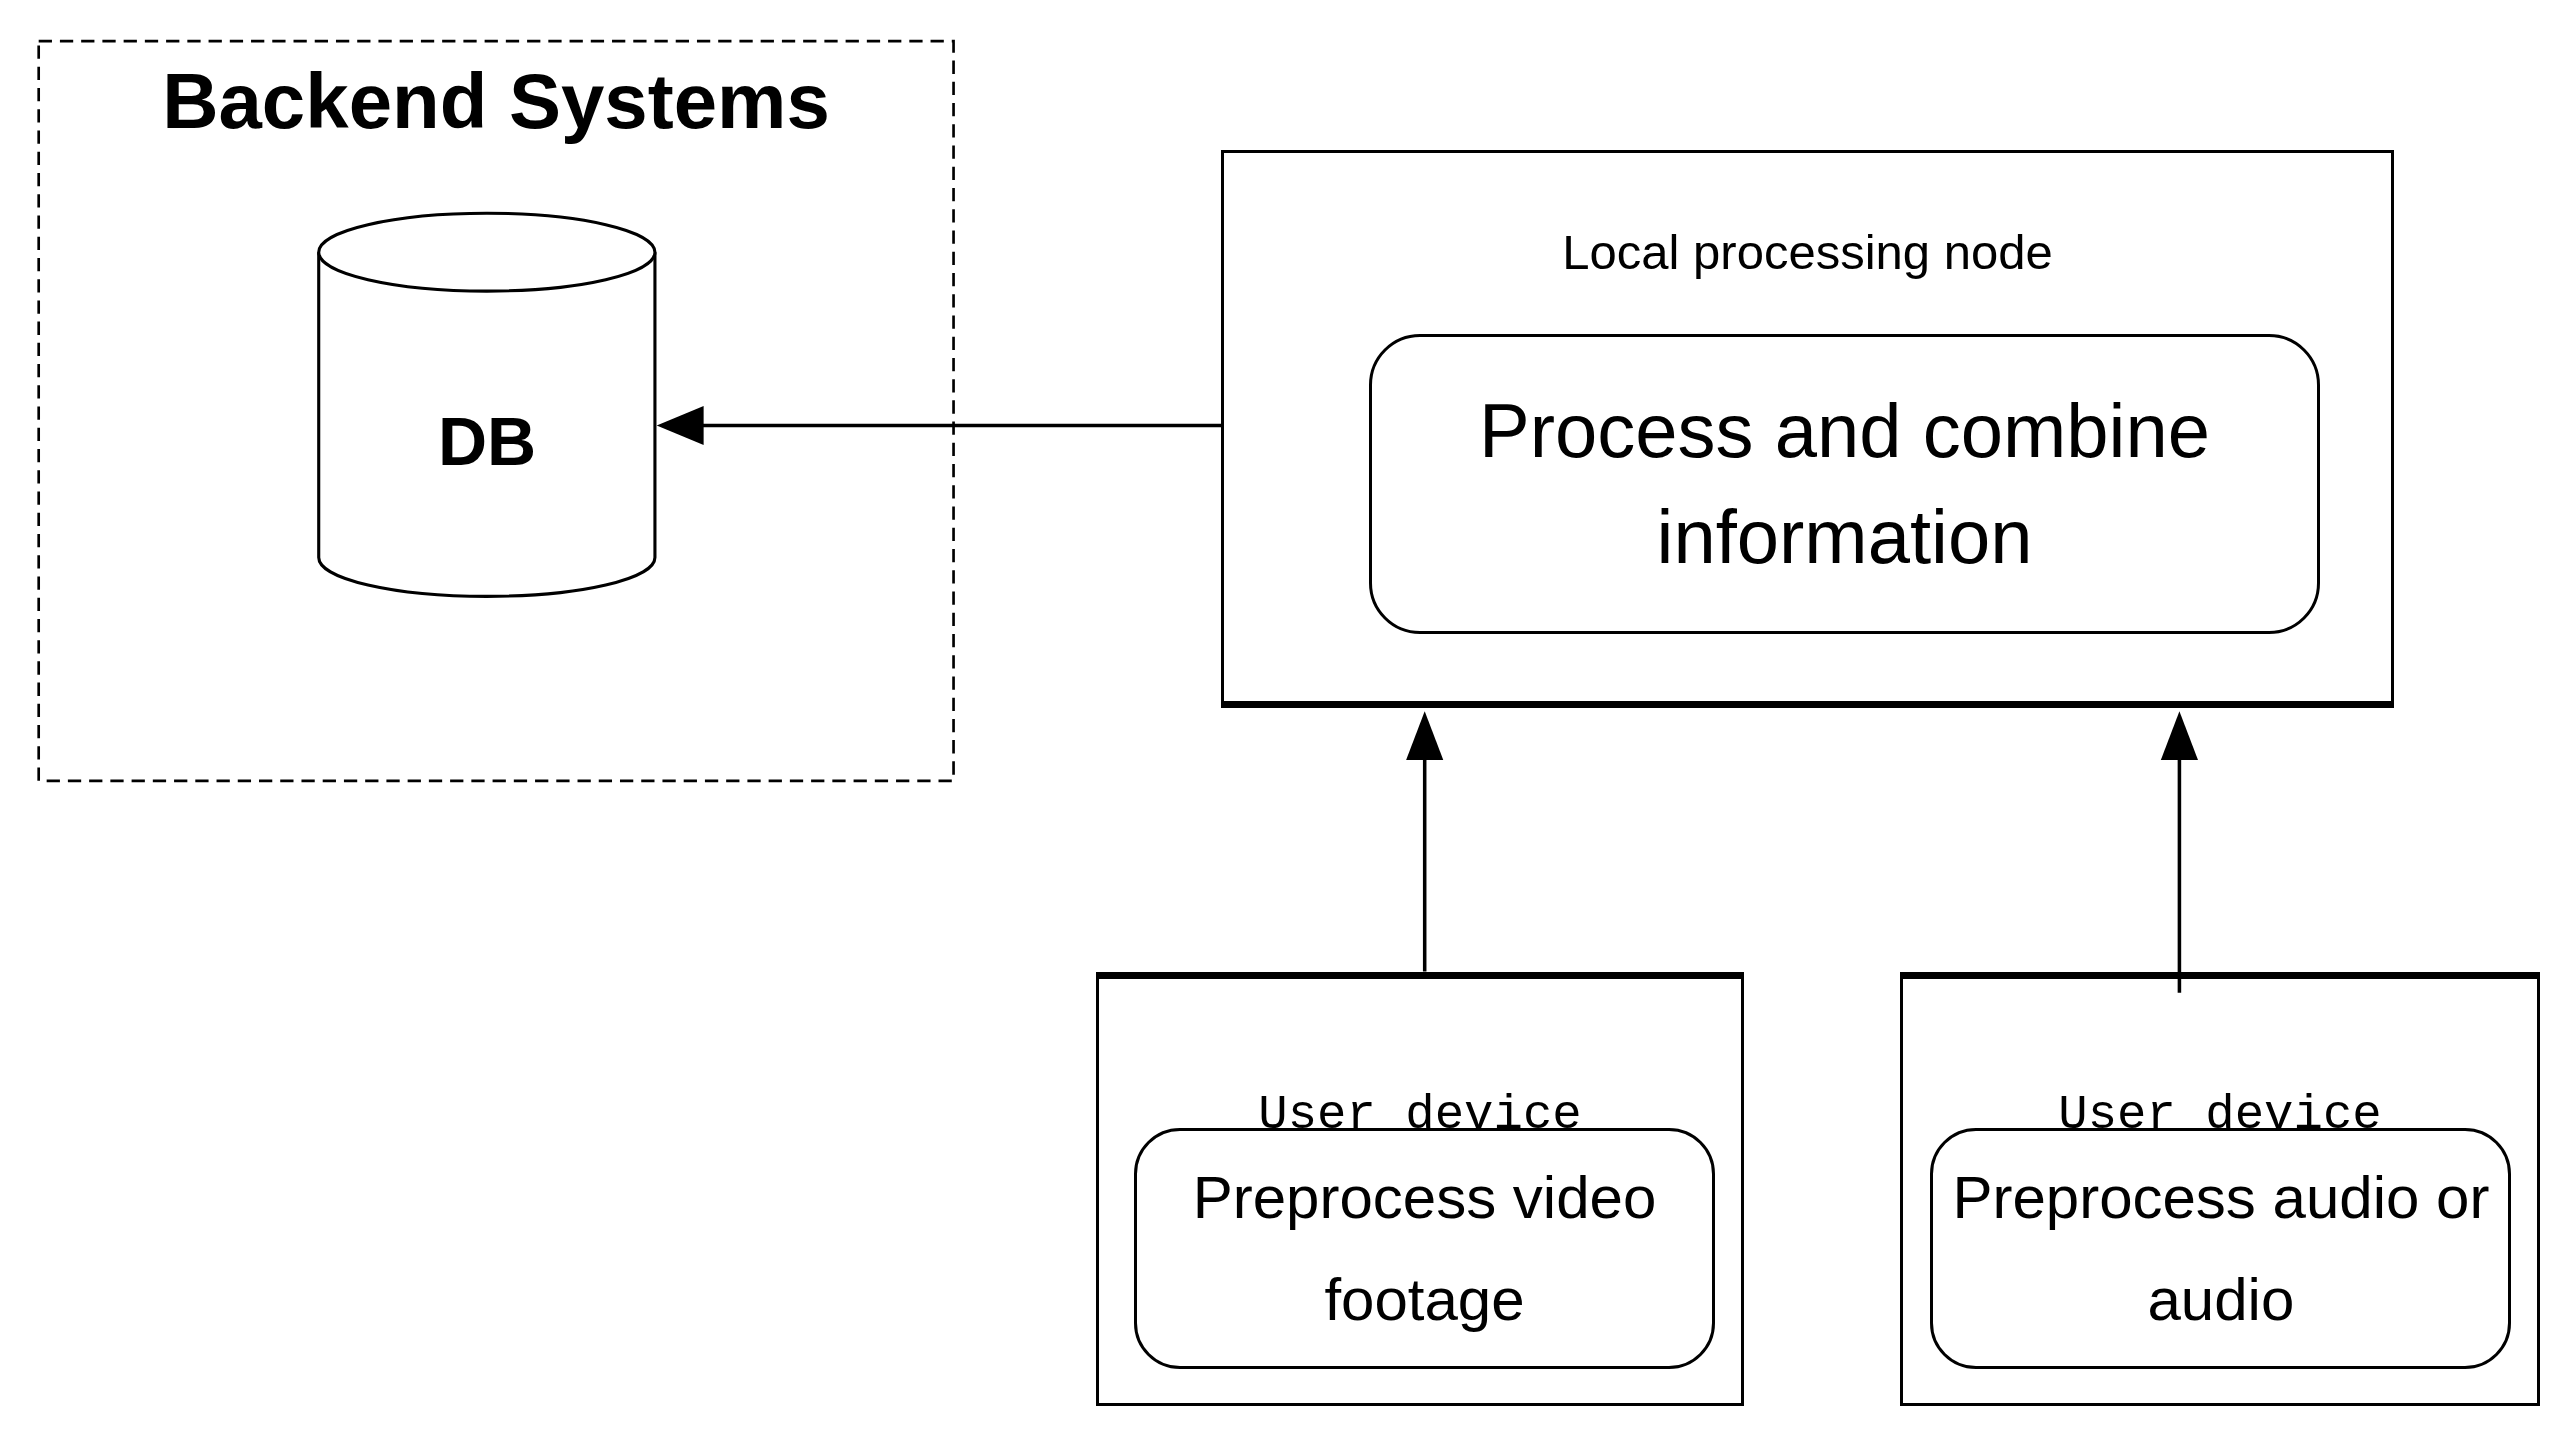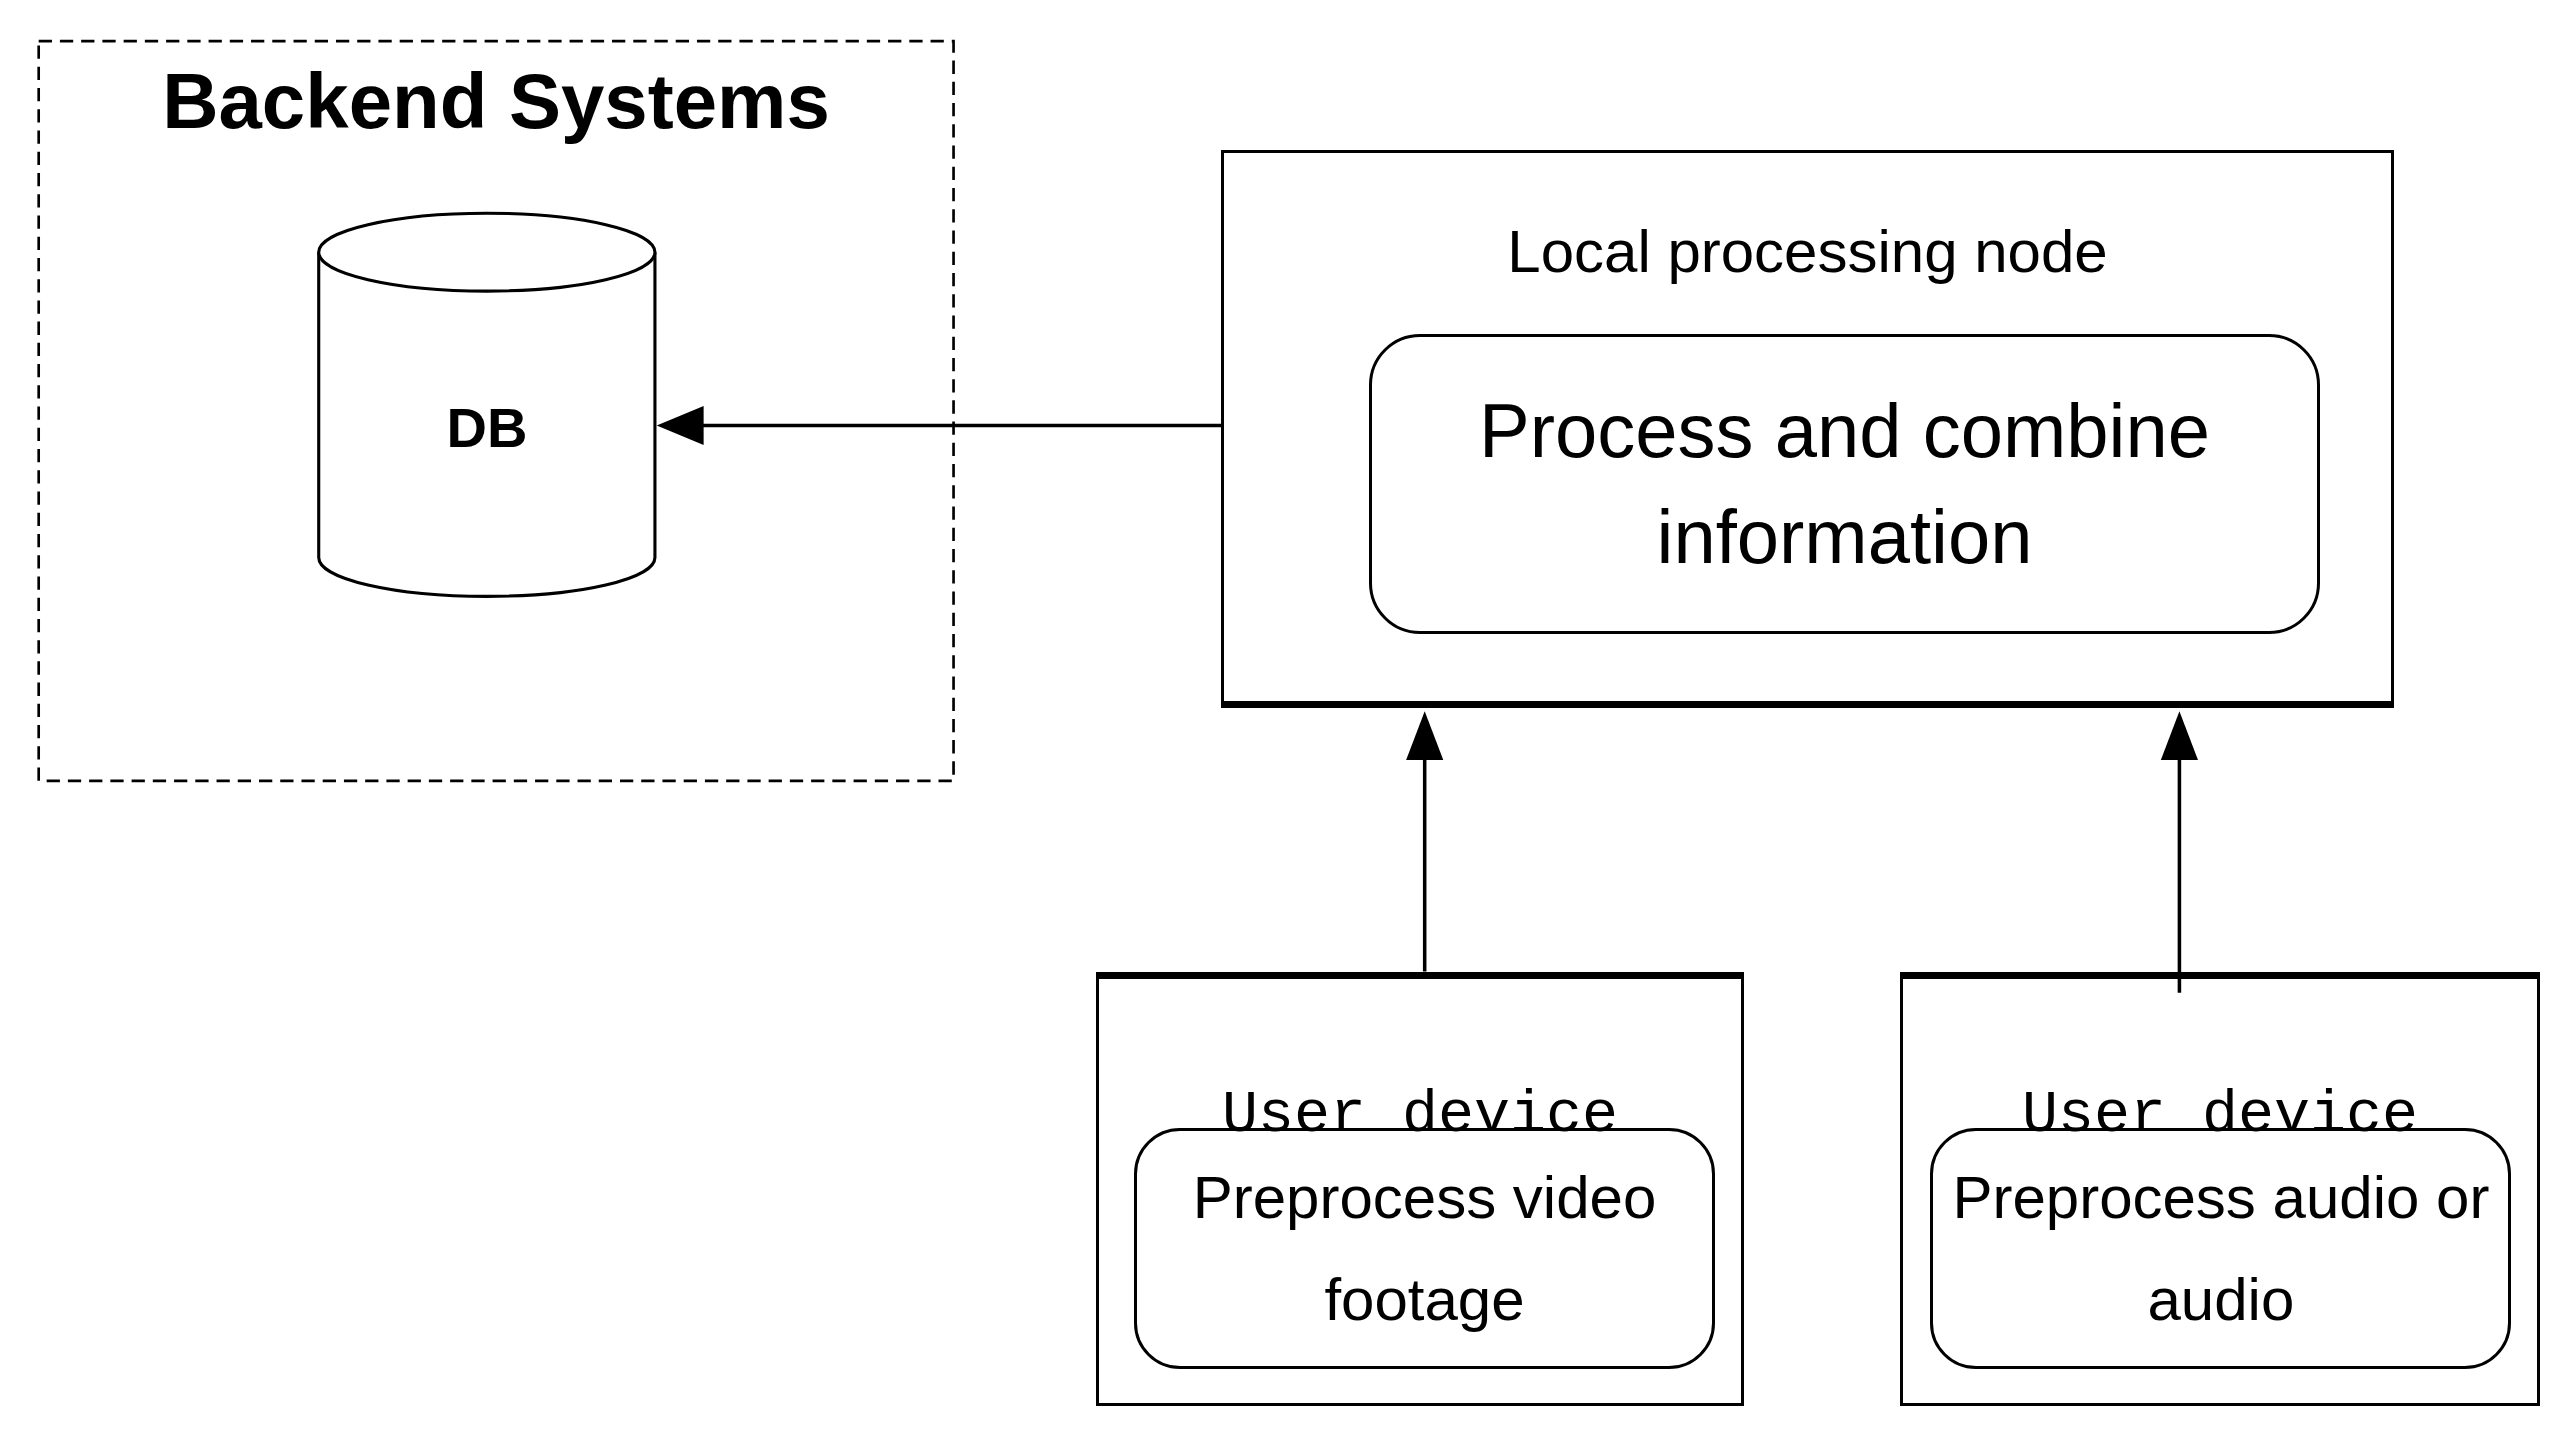--- a/index.html
+++ b/index.html
@@ -30,22 +30,22 @@
   .label{
     position:absolute;
     text-align:center;
     white-space:nowrap;
   }
   .backend-title{
     left:38px;top:53px;width:916px;
     font-size:78px;font-weight:bold;line-height:96px;
   }
   .db-label{
-    left:319px;top:379px;width:336px;
-    font-size:56px;font-weight:bold;line-height:97px;
+    left:319px;top:393px;width:336px;
+    font-size:68px;font-weight:bold;line-height:97px;
   }
   .box{
     position:absolute;
     box-sizing:border-box;
     border:3.5px solid var(--ink);
     background:transparent;
   }
   .box-local{
     left:1221px;top:150px;width:1173px;height:558px;
     border-bottom-width:7px;
@@ -54,21 +54,21 @@
     border-top-width:7px;
   }
   .box-device-left{
     left:1096px;top:972px;width:648px;height:434px;
   }
   .box-device-right{
     left:1900px;top:972px;width:640px;height:434px;
   }
   .box-title{
     text-align:center;
-    font-size:60px;
+    font-size:49px;
   }
   .box-local .box-title{
     margin-top:46px;
     line-height:106px;
   }
   .box-device .box-title{
     margin-top:88px;
     line-height:97px;
     font-family:Liberation Mono, monospace;
   }

